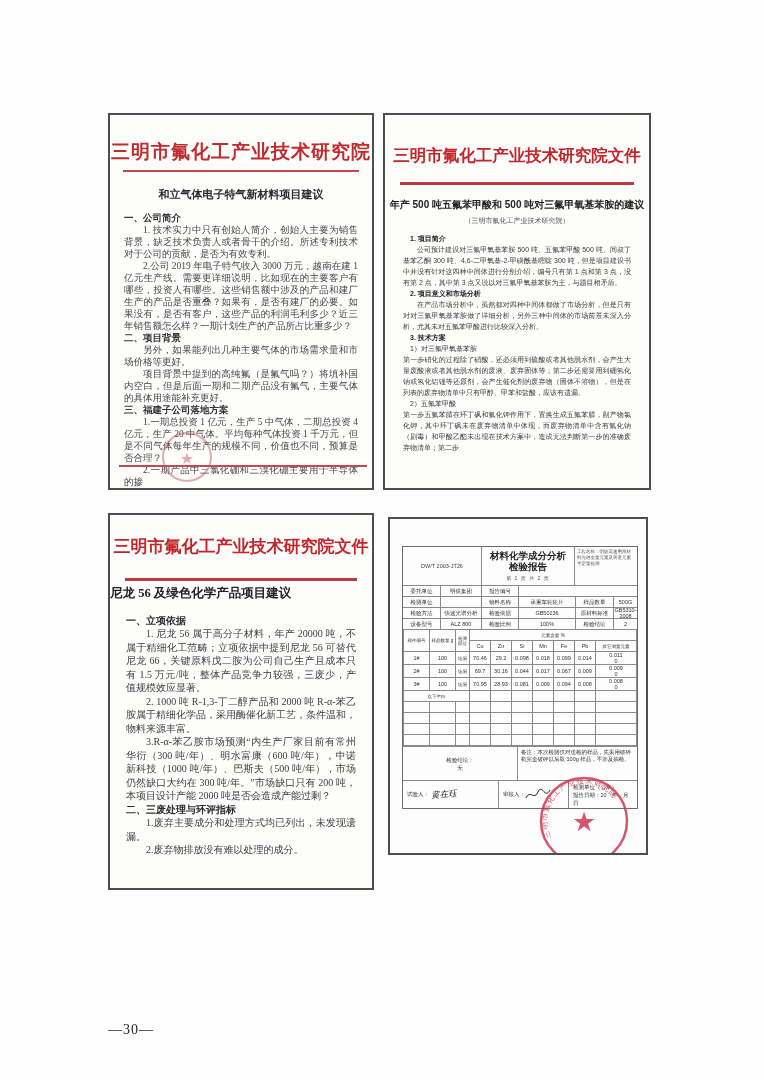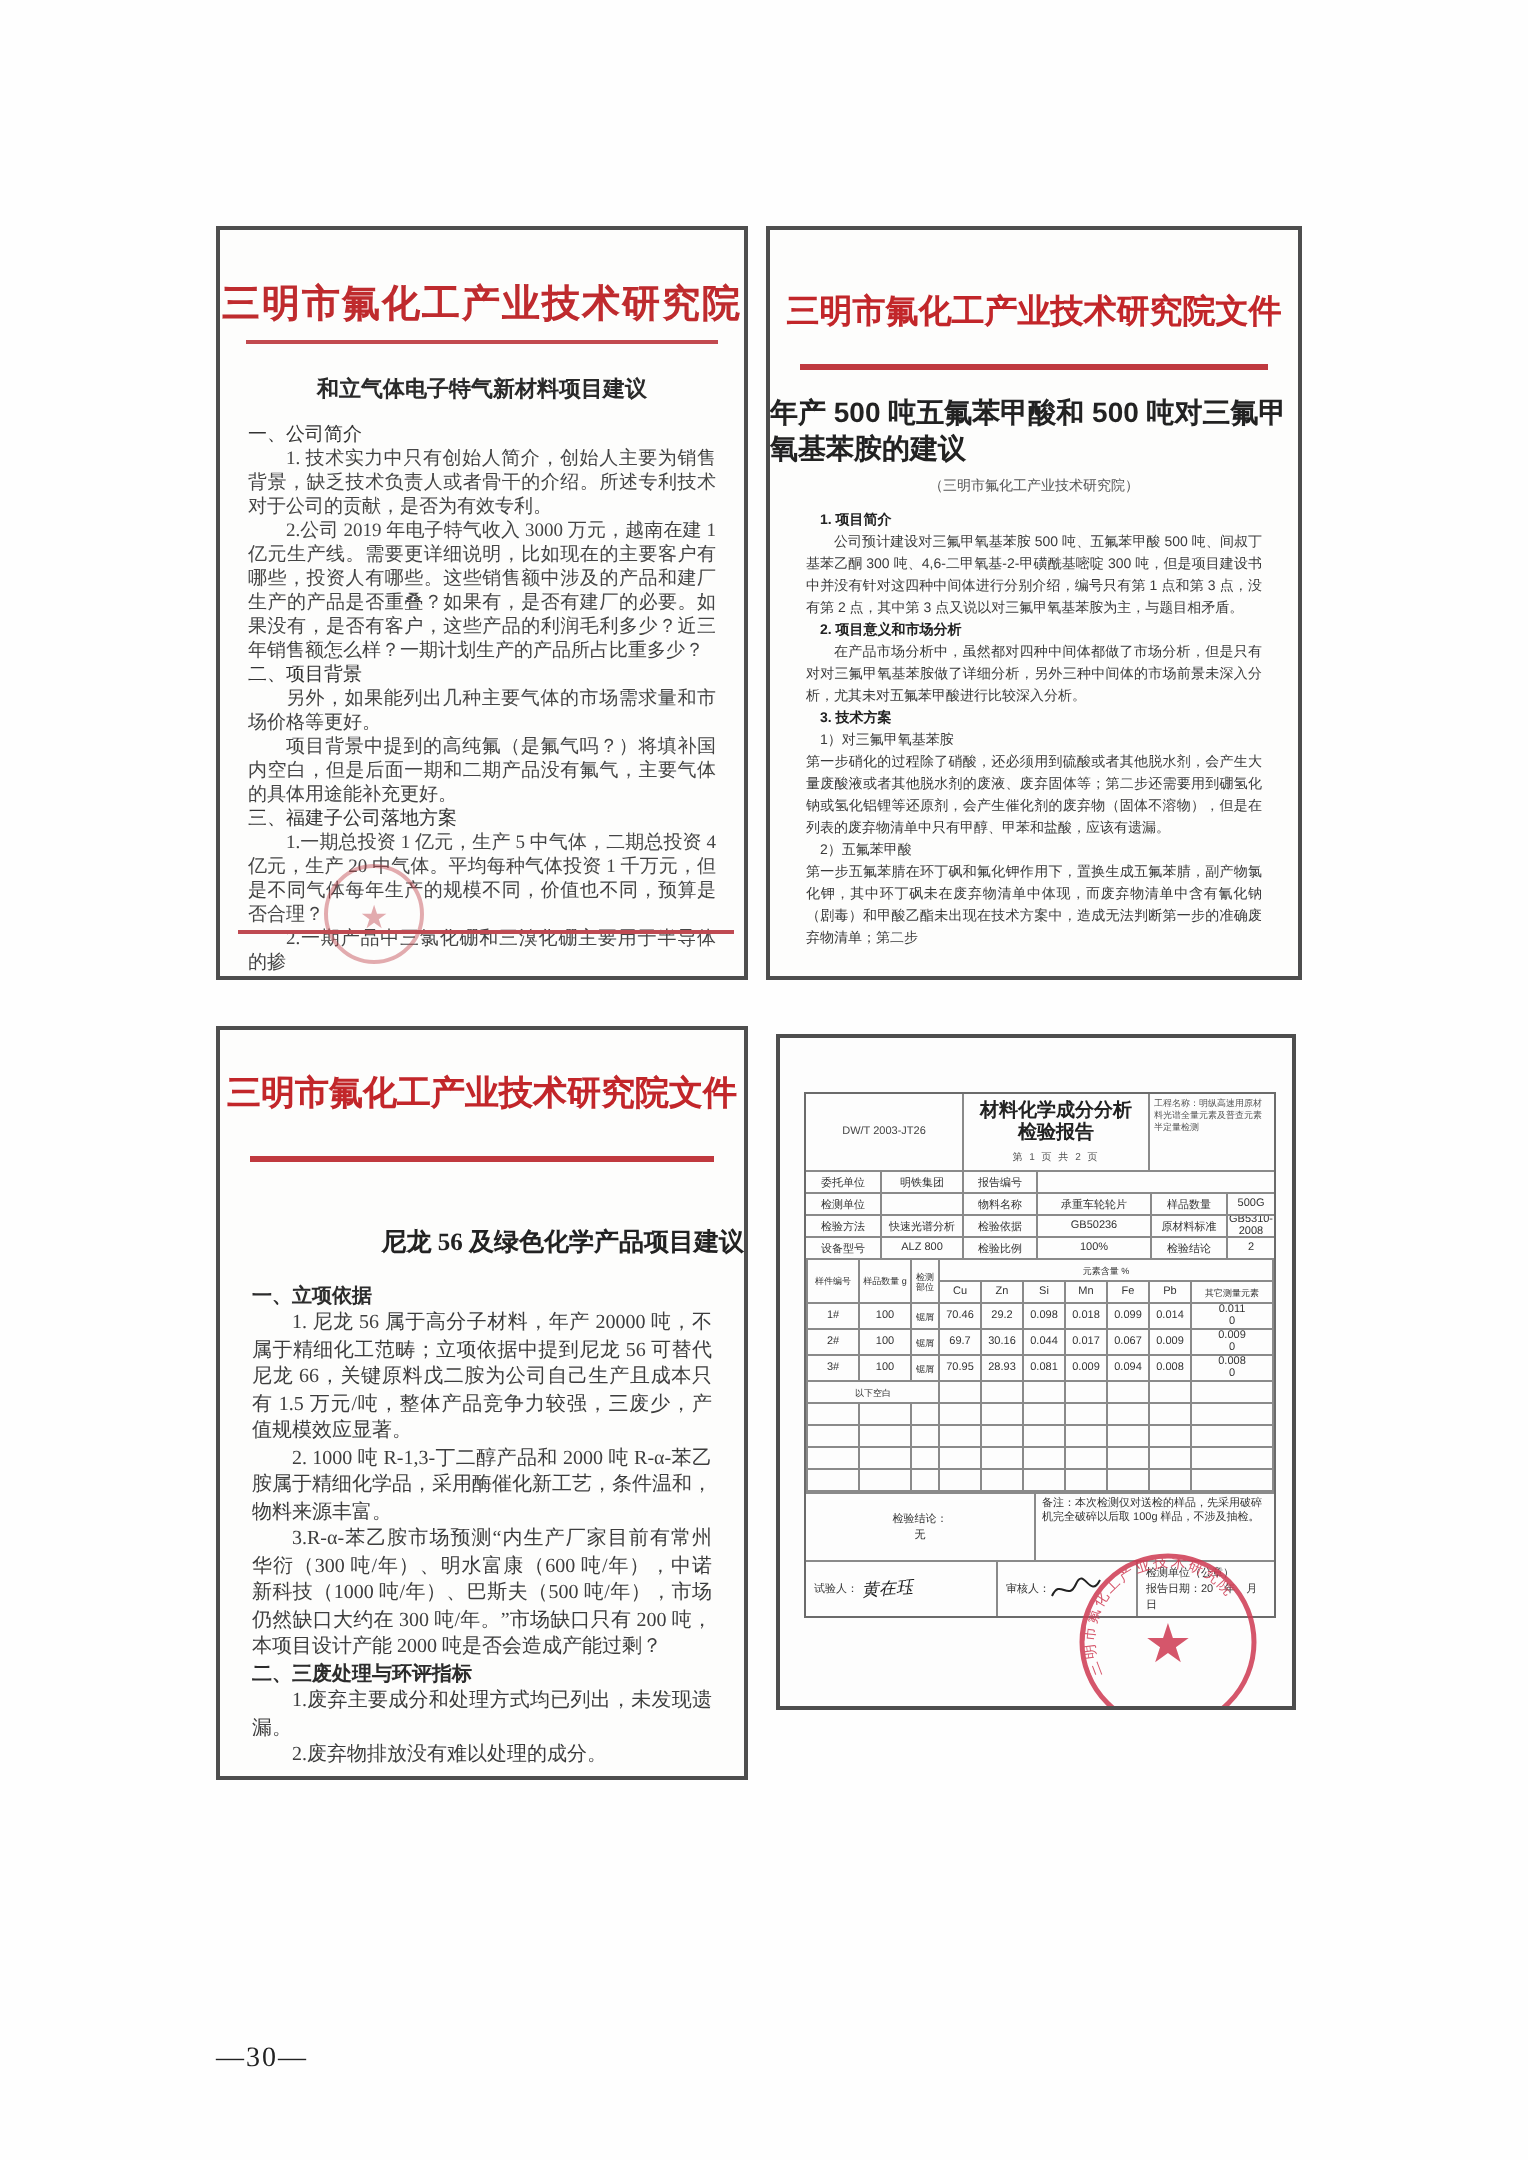--- a/index.html
+++ b/index.html
@@ -9,44 +9,44 @@
   #panel1 { left:108px; top:113px; width:266px; height:377px; }
   #panel2 { left:383px; top:113px; width:268px; height:377px; }
   #panel3 { left:108px; top:513px; width:266px; height:377px; }
   #panel4 { left:388px; top:517px; width:260px; height:338px; background:#fdfdfd; }
 
   
   .d1-header { margin-top:24px; text-align:center; color:#bf2b2e; font-weight:bold; font-size:19px; letter-spacing:1px; font-family:"Liberation Serif", serif; white-space:nowrap; }
   .d1-rule { height:2px; background:#c24a4f; margin:5px 13px 0 13px; }
   .d1-title { margin-top:15px; text-align:center; font-weight:bold; font-size:11px; color:#2a2a2a; font-family:"Liberation Serif", serif; }
   .d1-body { margin-top:10px; padding:0 14px; font-family:"Liberation Serif", serif; color:#454545; font-size:9.5px; line-height:12px; text-align:justify; }
-  .d1-body .h { font-weight:normal; color:#333; }
+  .d1-body .h { font-weight:bold; color:#333; }
   .d1-body .p { text-indent:2em; }
   .d1-redline { position:absolute; left:9px; top:350px; width:248px; height:2px; background:#bf4a52; }
   .d1-stamp { position:absolute; left:51px; top:316px; width:52px; height:52px; opacity:.45; }
 
   
   .file-header { text-align:center; color:#c2262a; font-weight:bold; white-space:nowrap; font-family:"Liberation Serif", serif; }
   .file-rule { height:2.5px; background:#c0393f; margin:0 15px; }
 
   
   .d2-header { margin-top:30px; font-size:16.5px; }
   .d2-rule { margin-top:15px; }
-  .d2-title { margin-top:13px; font-weight:bold; font-size:14px; color:#222; }
+  .d2-title { margin-top:13px; text-align:center; font-weight:bold; font-size:10px; color:#222; }
   .d2-subtitle { margin-top:4px; text-align:center; font-size:7px; color:#555; }
   .d2-body { margin-top:7px; padding:0 18px; font-size:7px; line-height:11px; color:#3a3a3a; text-align:justify; }
   .d2-body .h { font-weight:bold; color:#222; text-indent:1em; }
   .d2-body .p { text-indent:2em; }
   .d2-body .sp { text-indent:1em; }
   .d2-body .p0 { text-indent:0; }
 
   
   .d3-header { margin-top:20px; font-size:17px; }
   .d3-rule { margin-top:20px; }
-  .d3-title { margin-top:32px; text-align:right; font-weight:bold; font-size:12.5px; color:#222; font-family:"Liberation Serif", serif; }
+  .d3-title { margin-top:4px; text-align:left; font-weight:bold; font-size:12.5px; color:#222; font-family:"Liberation Serif", serif; }
   .d3-body { margin-top:12px; padding:0 16px; font-family:"Liberation Serif", serif; font-size:10px; line-height:13.5px; color:#3d3d3d; text-align:justify; }
   .d3-body .h { font-weight:bold; color:#2c2c2c; }
   .d3-body .p { text-indent:2em; }
 
   
   .report { position:absolute; left:12px; top:27px; width:236px; border:1px solid #6b6b6b; color:#333; font-size:5.5px; background:#fdfdfd; }
   .rrow { display:flex; border-top:1px solid #8a8a8a; }
   .rrow:first-child { border-top:none; }
   .rc { border-left:1px solid #8a8a8a; padding:1px 2px; display:flex; align-items:center; justify-content:center; text-align:center; overflow:hidden; }
   .rc:first-child { border-left:none; }

